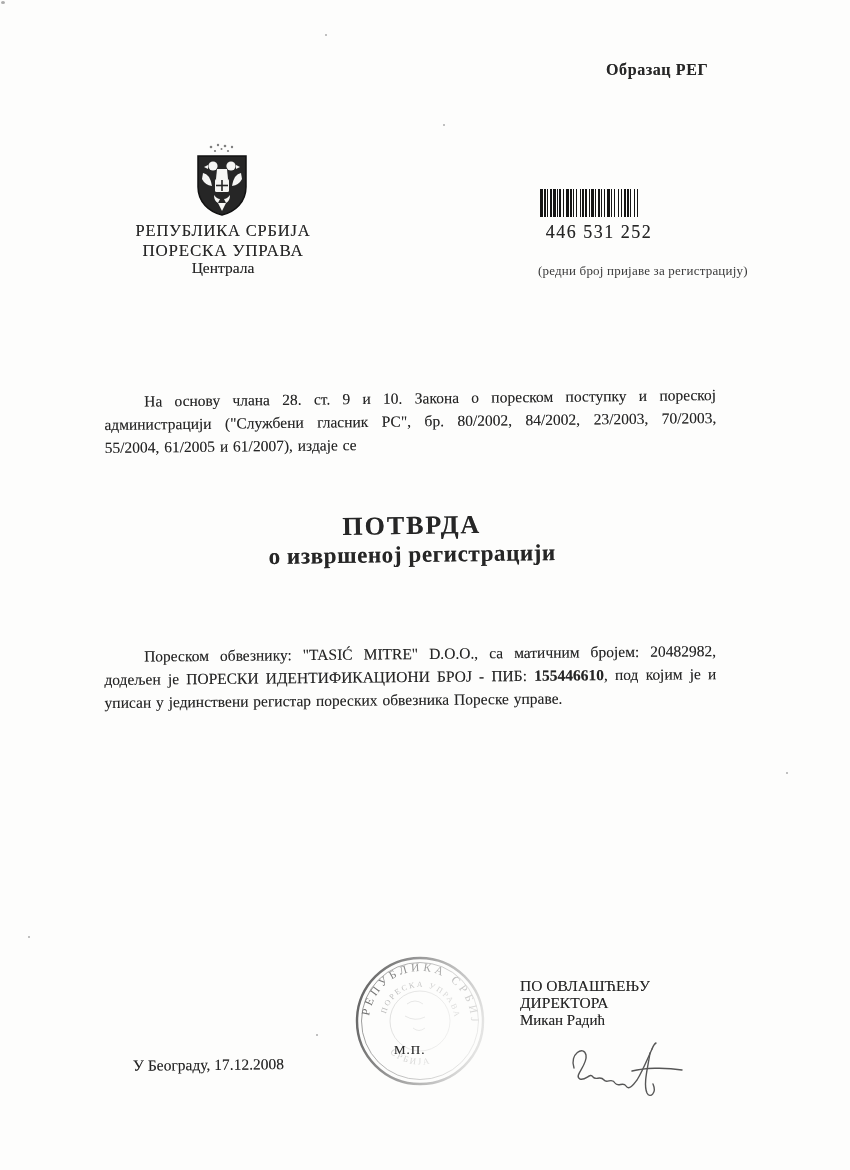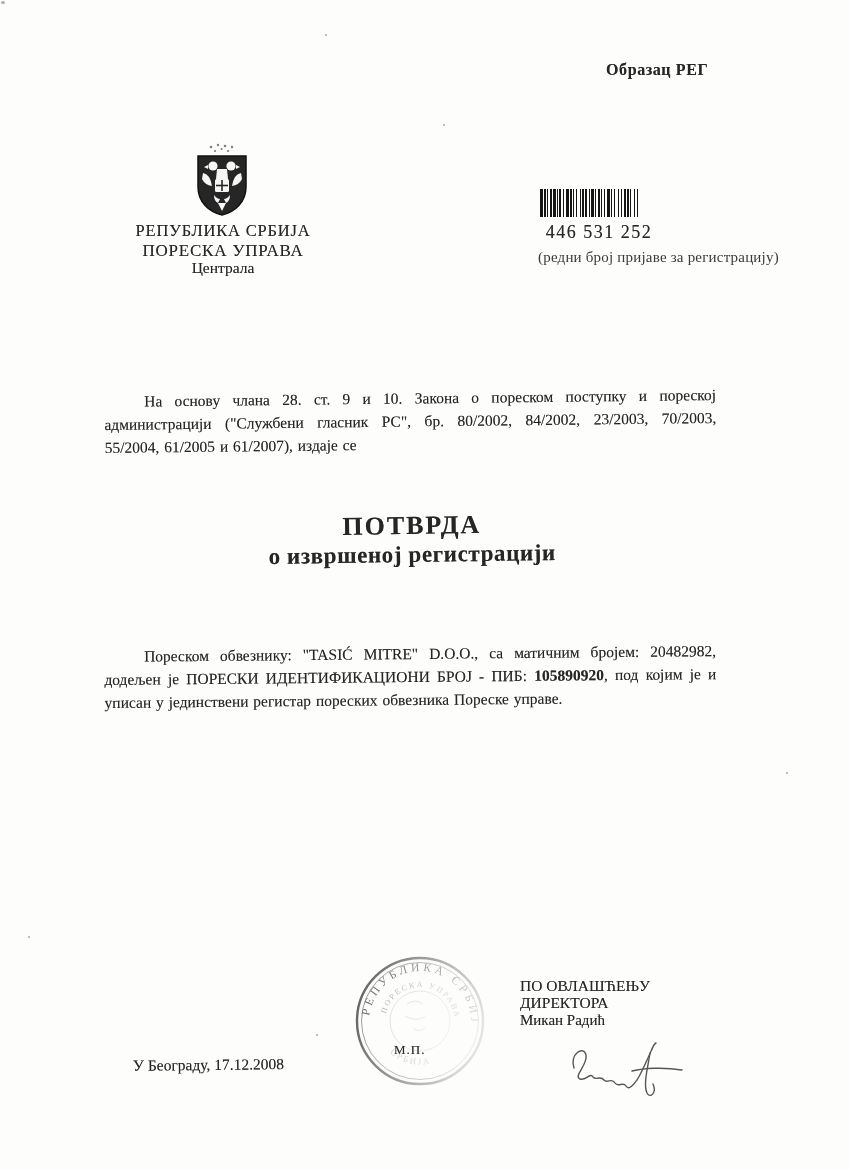--- a/index.html
+++ b/index.html
@@ -20,21 +20,21 @@
   .issuer .l1{font-size:16.5px;letter-spacing:.8px;line-height:19px;margin-bottom:2px;}
   .issuer .l2{font-size:17px;letter-spacing:.4px;line-height:18px;white-space:nowrap;}
   .issuer .l3{font-size:17px;letter-spacing:.8px;line-height:18px;}
   .issuer .sm{font-size:15.5px;line-height:15.5px;margin-top:0;}
 
   
   .barcode-wrap{left:538px;top:189px;width:122px;text-align:center;}
   .bars{width:118px;height:28px;margin:0 auto;display:flex;align-items:stretch;overflow:hidden;}
   .bars div{height:100%;flex:0 0 auto;}
   .bc-value{font-size:18px;letter-spacing:1.5px;margin-top:5px;white-space:nowrap;}
-  .bc-caption{font-size:15px;letter-spacing:.2px;margin-top:6px;white-space:nowrap;color:#3a3a3a;}
+  .bc-caption{font-size:13px;letter-spacing:.2px;margin-top:20px;white-space:nowrap;color:#3a3a3a;}
 
   
   .para{left:104px;width:612px;font-size:15.5px;line-height:23px;word-spacing:1px;}
   .legal{top:390px;transform:rotate(-.65deg);transform-origin:left top;}
   .statement{top:645px;transform:rotate(-.55deg);transform-origin:left top;}
   .jline{text-align:justify;text-align-last:justify;}
   .indent{text-indent:40px;}
   .b{font-weight:bold;}
 
   
@@ -170,21 +170,21 @@
   <div>55/2004, 61/2005 и 61/2007), издаје се</div>
 </div>
 
 <div class="abs ink title-block">
   <div class="t1">ПОТВРДА</div>
   <div class="t2">о извршеној регистрацији</div>
 </div>
 
 <div class="abs ink para statement">
   <div class="jline indent">Пореском обвезнику: "TASIĆ MITRE" D.O.O., са матичним бројем: 20482982,</div>
-  <div class="jline"><span>додељен је ПОРЕСКИ ИДЕНТИФИКАЦИОНИ БРОЈ - ПИБ: </span><span class="b">105890920</span><span>, под којим је и</span></div>
+  <div class="jline"><span>додељен је ПОРЕСКИ ИДЕНТИФИКАЦИОНИ БРОЈ - ПИБ: </span><span class="b">155446610</span><span>, под којим је и</span></div>
   <div>уписан у јединствени регистар  пореских обвезника Пореске управе.</div>
 </div>
 
 <svg class="abs stamp-svg" width="146" height="150" viewBox="0 0 146 150">
   <defs>
     <linearGradient id="fade" x1="0" y1="0" x2="1" y2="0.25">
       <stop offset="0" stop-color="#fff" stop-opacity="1"></stop>
       <stop offset="0.45" stop-color="#fff" stop-opacity="0.6"></stop>
       <stop offset="1" stop-color="#fff" stop-opacity="0.14"></stop>
     </linearGradient>

